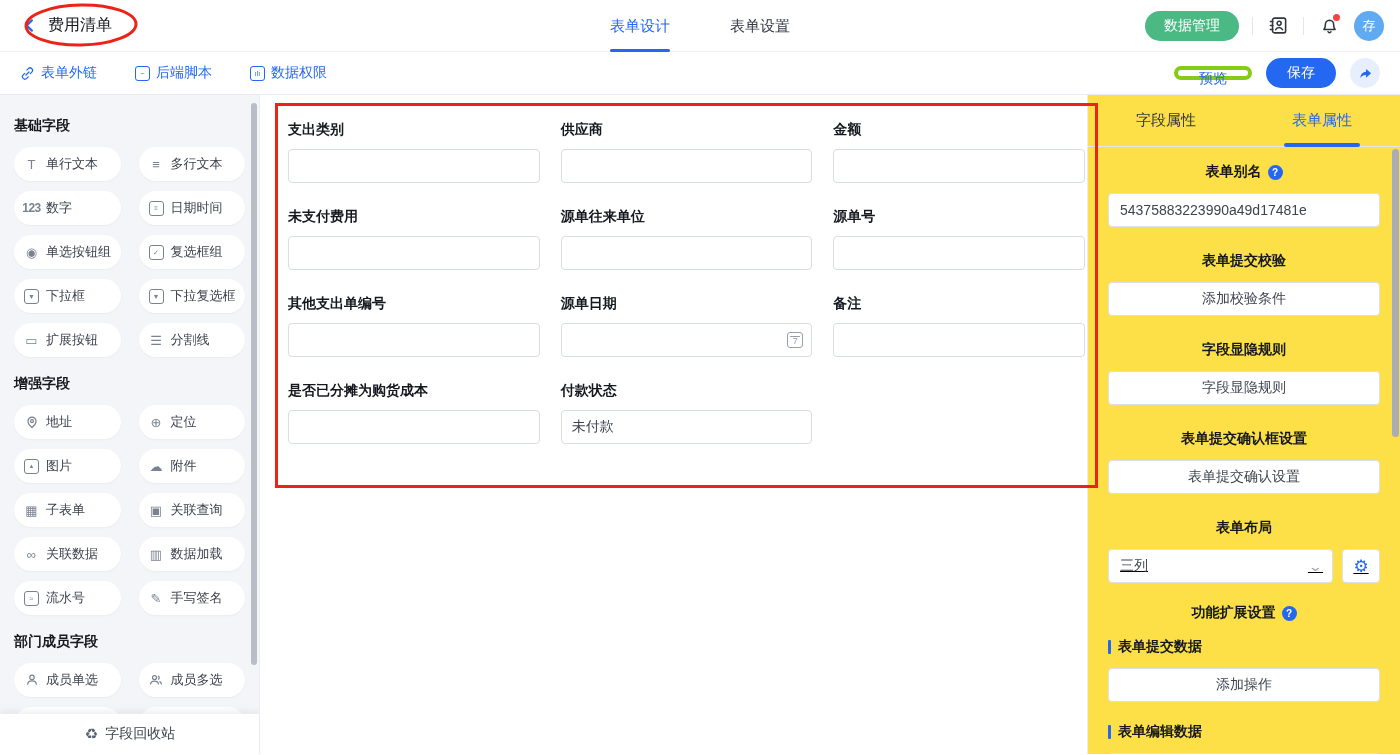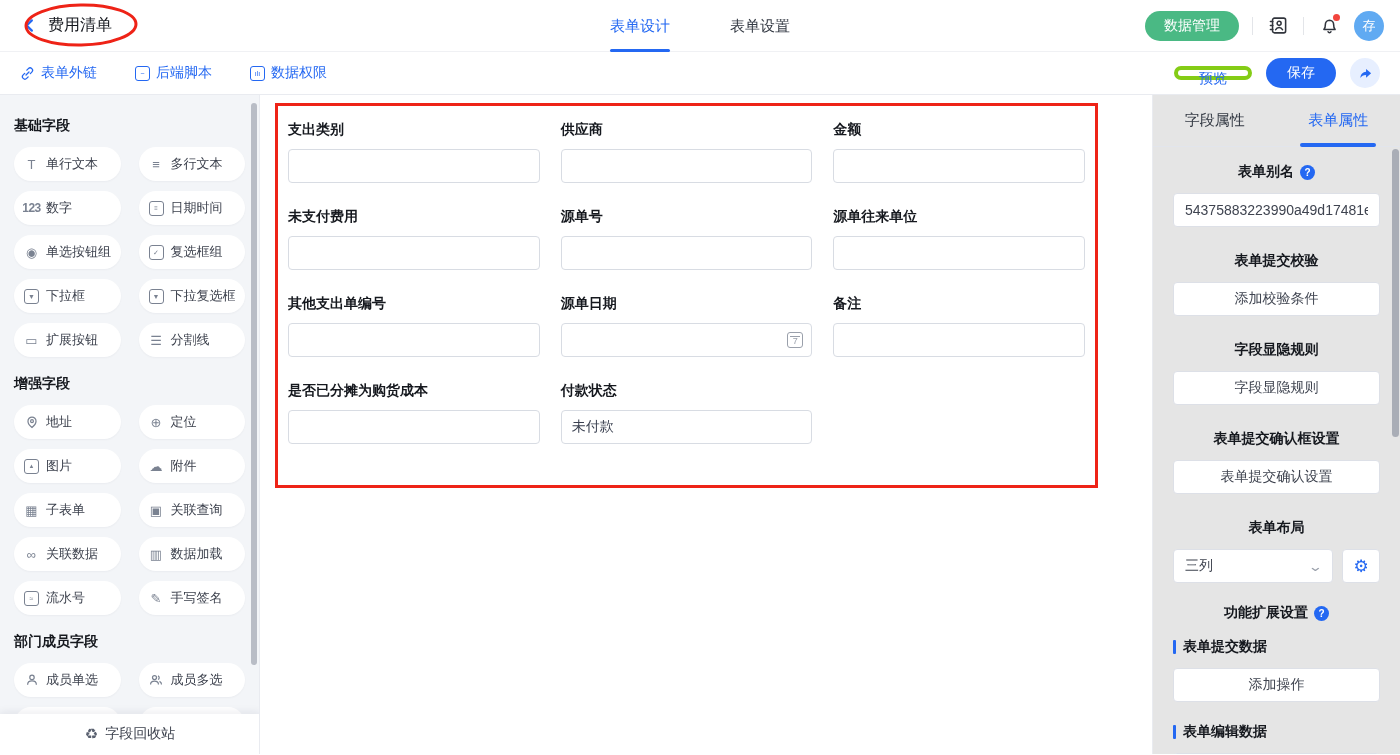--- a/index.html
+++ b/index.html
@@ -78,37 +78,37 @@
   .fld-input input { width:100%; height:34px; border:1px solid #d8dce3; border-radius:4px;
                      background:#fff; font-size:14px; color:#3a4050; padding:0 10px; outline:none;
                      font-family:inherit; }
   .cal-ic { position:absolute; right:9px; top:9px; width:16px; height:16px;
             border:1.3px solid #9aa0ab; border-radius:3px; color:#9aa0ab; font-size:9px;
             display:flex; align-items:flex-end; justify-content:center; line-height:1.1; }
   .cal-ic::before { content:""; position:absolute; top:2.5px; left:2px; right:2px;
                     border-top:1.3px solid #9aa0ab; }
 
   
-  .panel { width:248px; background:#e5e5e5; border-left:1px solid #e9ebf0; position:relative;
+  .panel { width:313px; background:#fde047; border-left:1px solid #e9ebf0; position:relative;
            padding:0 20px; overflow:hidden; }
   .panel-tabs { height:52px; display:flex; margin:0 -20px; border-bottom:1px solid #e2e5ec; }
   .ptab { flex:1; display:flex; align-items:center; justify-content:center; font-size:15px;
           color:#333943; position:relative; cursor:pointer; }
   .ptab.active { color:#2468f2; }
   .ptab.active::after { content:""; position:absolute; bottom:-1px; left:50%; transform:translateX(-50%);
                         width:76px; height:4px; background:#2468f2; border-radius:2px; }
   .psec { margin-top:25px; }
   .psec-label { font-size:14px; font-weight:bold; color:#15181e; display:flex; align-items:center;justify-content:center; }
   .help { width:15px; height:15px; border-radius:50%; background:#2468f2; color:#fff;
           font-size:10px; font-weight:bold; display:inline-flex; align-items:center;
           justify-content:center; margin-left:6px; cursor:pointer; }
   .ctl { margin-top:12px; height:34px; background:#fff; border:1px solid #dde0e7; border-radius:4px; }
   input.ctl { width:100%; padding:0 11px; font-size:14px; color:#3f4450; outline:none; font-family:inherit; }
   button.ctl { width:100%; font-size:14px; color:#3f4450; cursor:pointer; font-family:inherit; }
-  .layout-row { margin-top:12px; display:flex; gap:9px; }
+  .layout-row { margin-top:12px; display:flex; gap:9px;text-decoration:underline; }
   .selectbox { flex:1; height:34px; background:#fff; border:1px solid #dde0e7; border-radius:4px;
                display:flex; align-items:center; padding:0 11px; font-size:14px; color:#3f4450;
                cursor:pointer; }
   .selectbox .chev { margin-left:auto; color:#9aa0ab; font-size:13px; transform:scaleX(1.4); }
   .gearbtn { width:38px; height:34px; background:#fff; border:1px solid #dde0e7; border-radius:4px;
              color:#2468f2; font-size:17px; display:flex; align-items:center; justify-content:center;
              cursor:pointer; }
   .subhead { display:flex; align-items:center; font-size:14px; font-weight:bold; color:#15181e; }
   .subhead::before { content:""; width:3px; height:14px; background:#2468f2; border-radius:1px;
                      margin-right:7px; }
@@ -341,25 +341,25 @@
       </div>
       <div>
         <div class="fld-label">金额</div>
         <div class="fld-input"><input value="" style=""></div>
       </div>
       <div>
         <div class="fld-label">未支付费用</div>
         <div class="fld-input"><input value="" style=""></div>
       </div>
       <div>
+        <div class="fld-label">源单往来单位</div>
+        <div class="fld-input"><input value="" style=""></div>
+      </div>
+      <div>
         <div class="fld-label">源单号</div>
-        <div class="fld-input"><input value="" style=""></div>
-      </div>
-      <div>
-        <div class="fld-label">源单往来单位</div>
         <div class="fld-input"><input value="" style=""></div>
       </div>
       <div>
         <div class="fld-label">其他支出单编号</div>
         <div class="fld-input"><input value="" style=""></div>
       </div>
       <div>
         <div class="fld-label">源单日期</div>
         <div class="fld-input"><input value="" style="">
           <span class="cal-ic">7</span></div>

